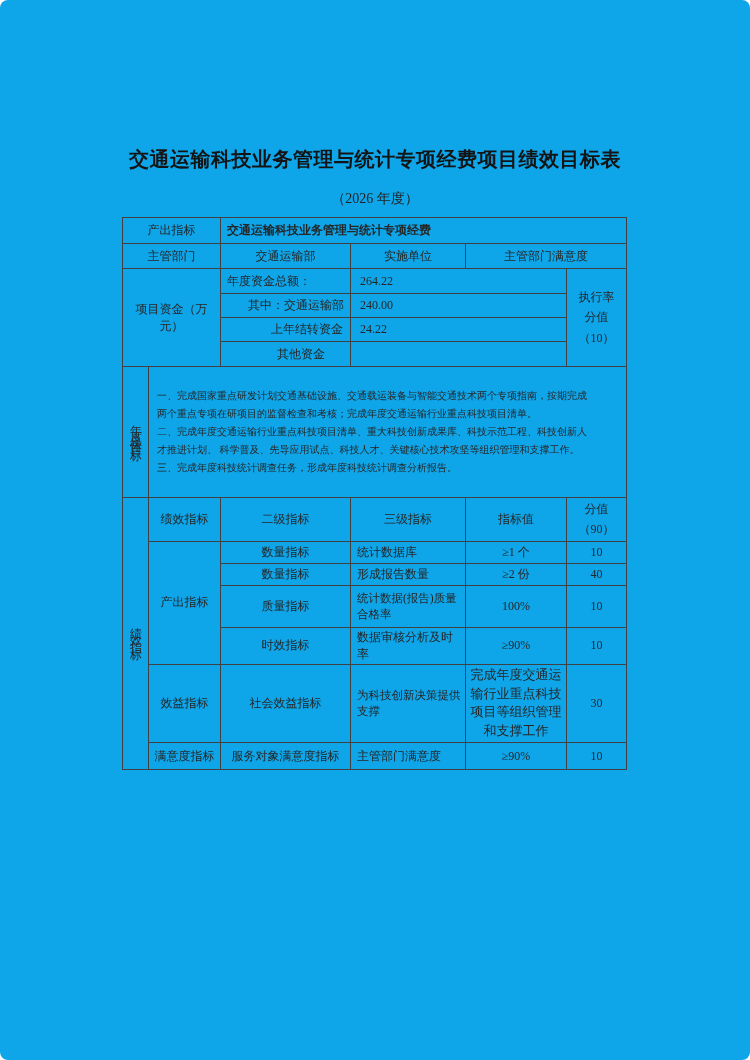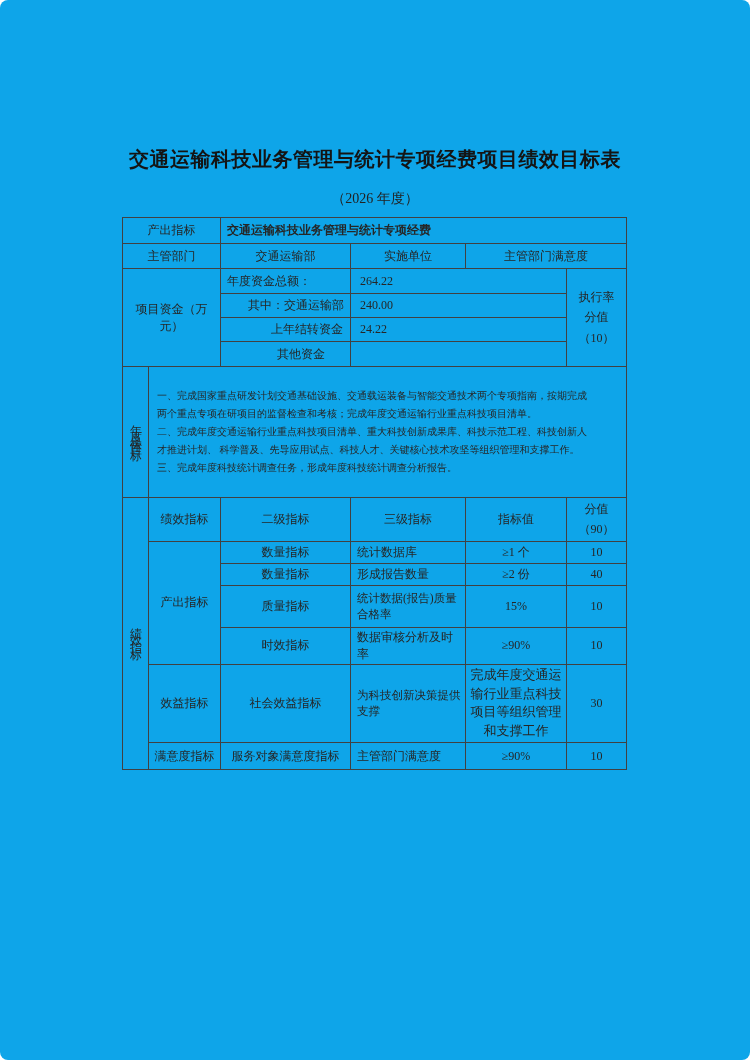--- a/index.html
+++ b/index.html
@@ -156,21 +156,21 @@
     </tr>
     <tr class="r10">
       <td>数量指标</td>
       <td class="al">形成报告数量</td>
       <td>≥2 份</td>
       <td>40</td>
     </tr>
     <tr class="r11">
       <td>质量指标</td>
       <td class="al fs11">统计数据(报告)质量合格率</td>
-      <td>15%</td>
+      <td>100%</td>
       <td>10</td>
     </tr>
     <tr class="r12">
       <td>时效指标</td>
       <td class="al">数据审核分析及时率</td>
       <td>≥90%</td>
       <td>10</td>
     </tr>
 
     <tr class="r13">

